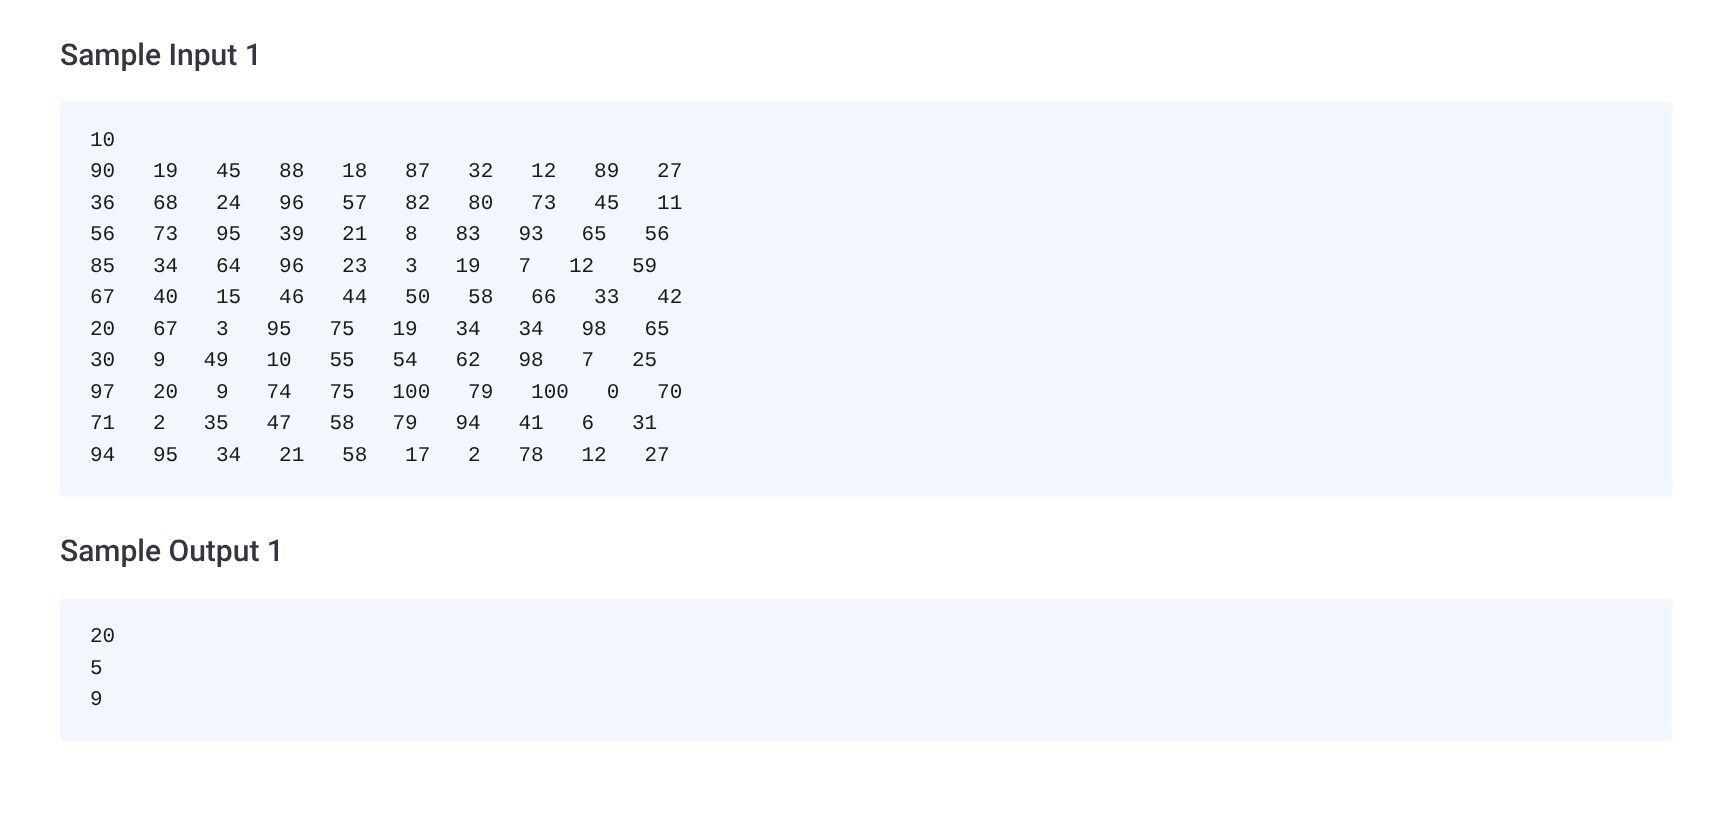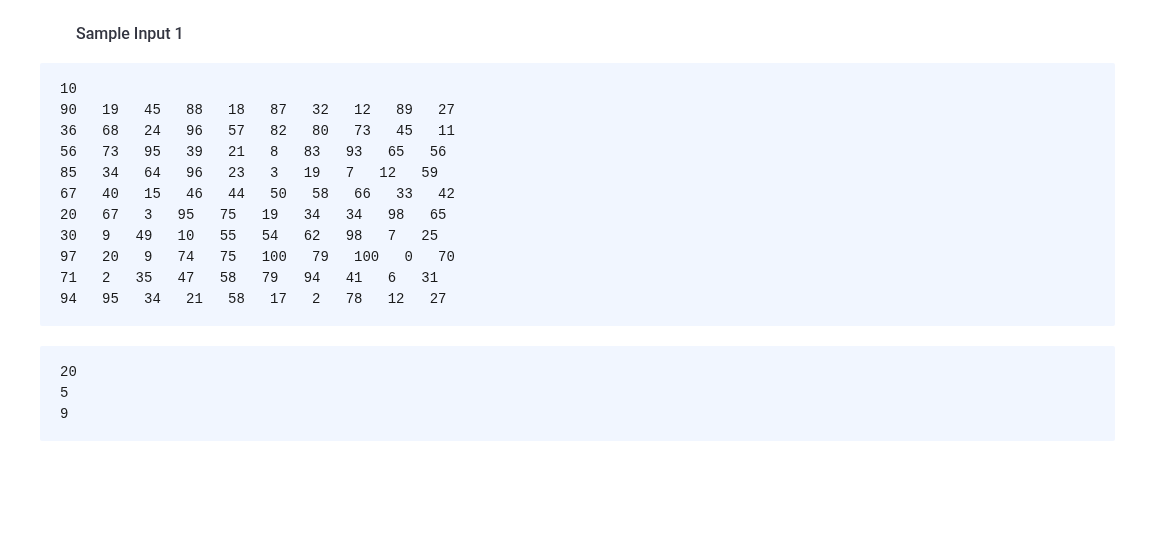--- a/index.html
+++ b/index.html
@@ -12,26 +12,25 @@
       background: #ffffff;
       color: #333540;
       padding: 0;
       width: 1155px;
     }
     .section {
       padding-left: 40px;
       padding-right: 40px;
     }
     .section-title {
-      font-size: 16px;
+      font-size: 20px;
       font-weight: 500;
       color: #333540;
       margin-top: 24px;
       margin-bottom: 18px;
-      margin-left: 36px;
     }
     .code-block {
       background: #f1f6ff;
       padding: 16px 20px;
       font-family: "SFMono-Regular", Consolas, "Liberation Mono", Menlo, Courier, monospace;
       font-size: 14px;
       line-height: 1.5;
       color: #1a1a1a;
       white-space: pre;
       border-radius: 2px;
@@ -50,16 +49,17 @@
 85   34   64   96   23   3   19   7   12   59
 67   40   15   46   44   50   58   66   33   42
 20   67   3   95   75   19   34   34   98   65
 30   9   49   10   55   54   62   98   7   25
 97   20   9   74   75   100   79   100   0   70
 71   2   35   47   58   79   94   41   6   31
 94   95   34   21   58   17   2   78   12   27</div>
 </div>
 
 <div class="section">
+  <h3 class="section-title">Sample Output 1</h3>
   <div class="code-block">20
 5
 9</div>
 </div>
 
 </body></html>

